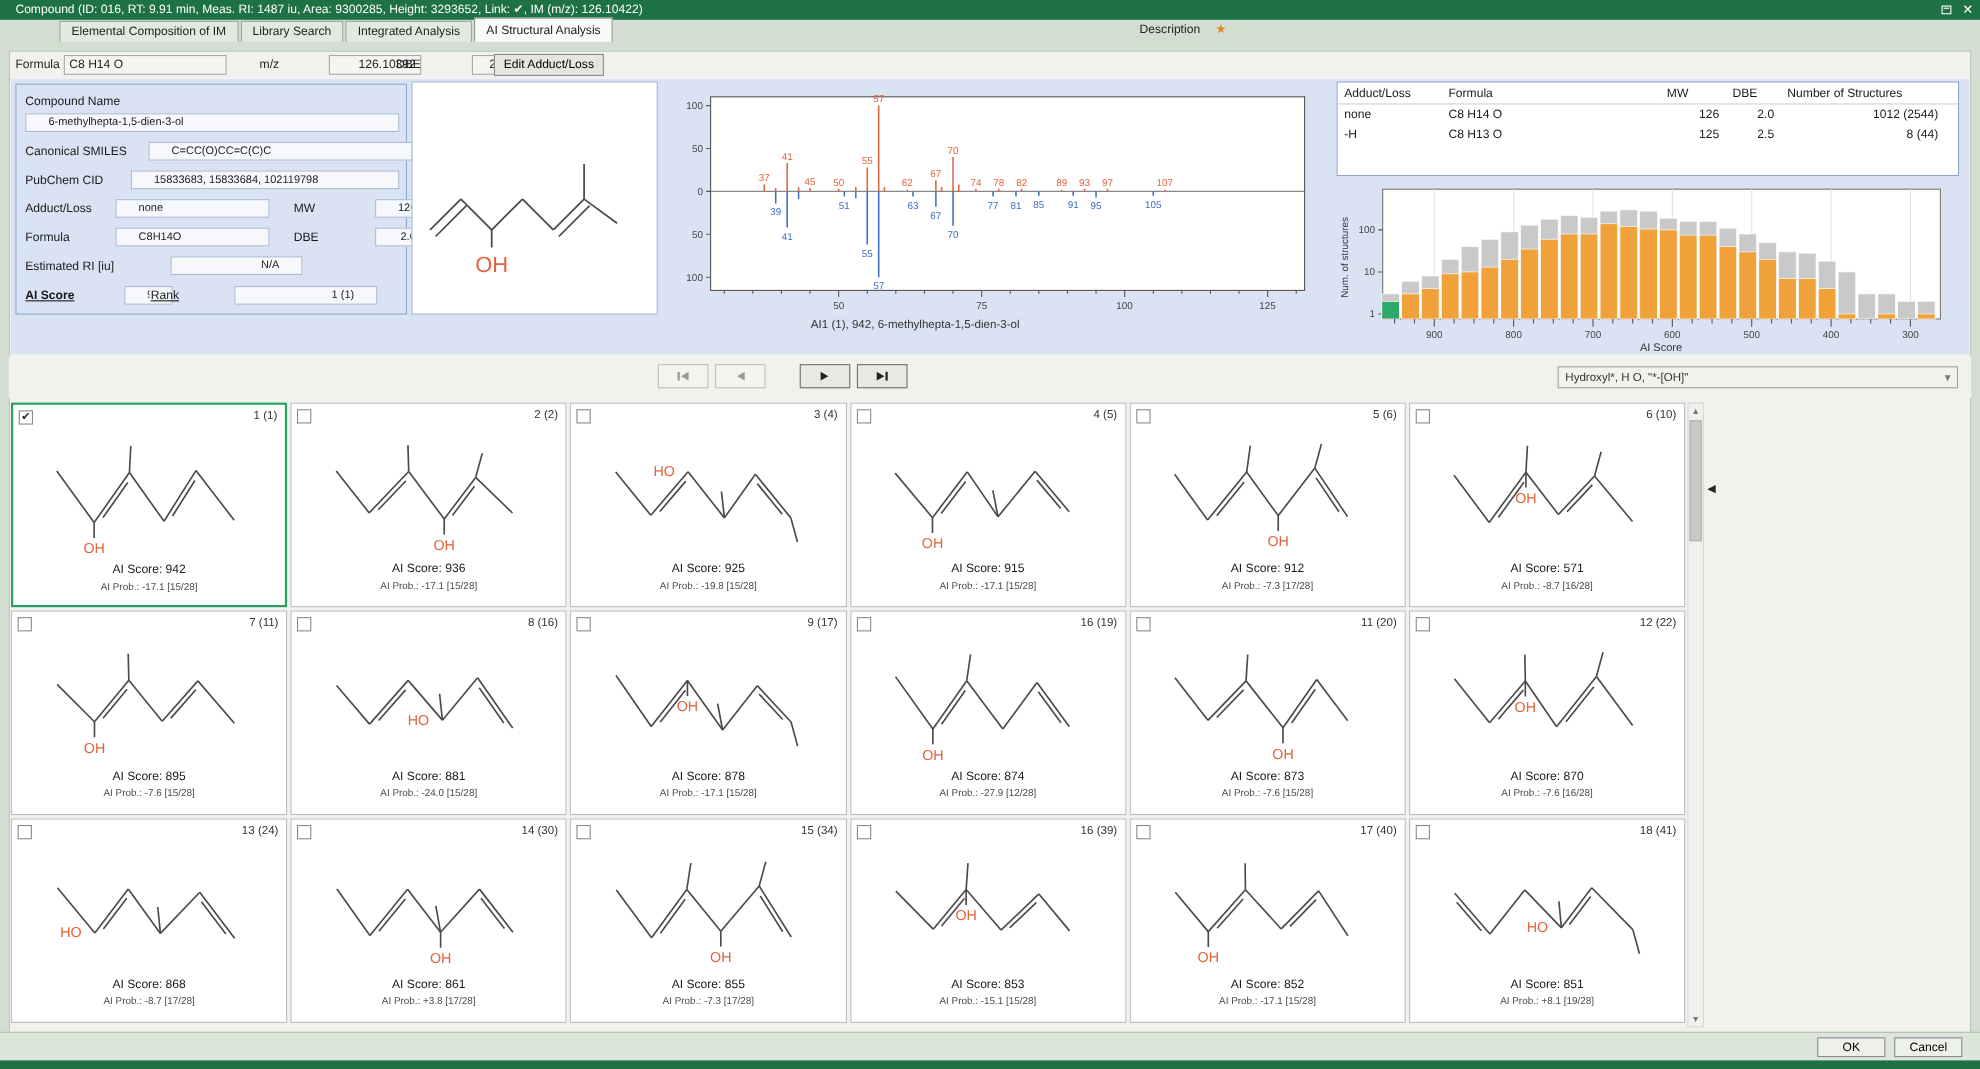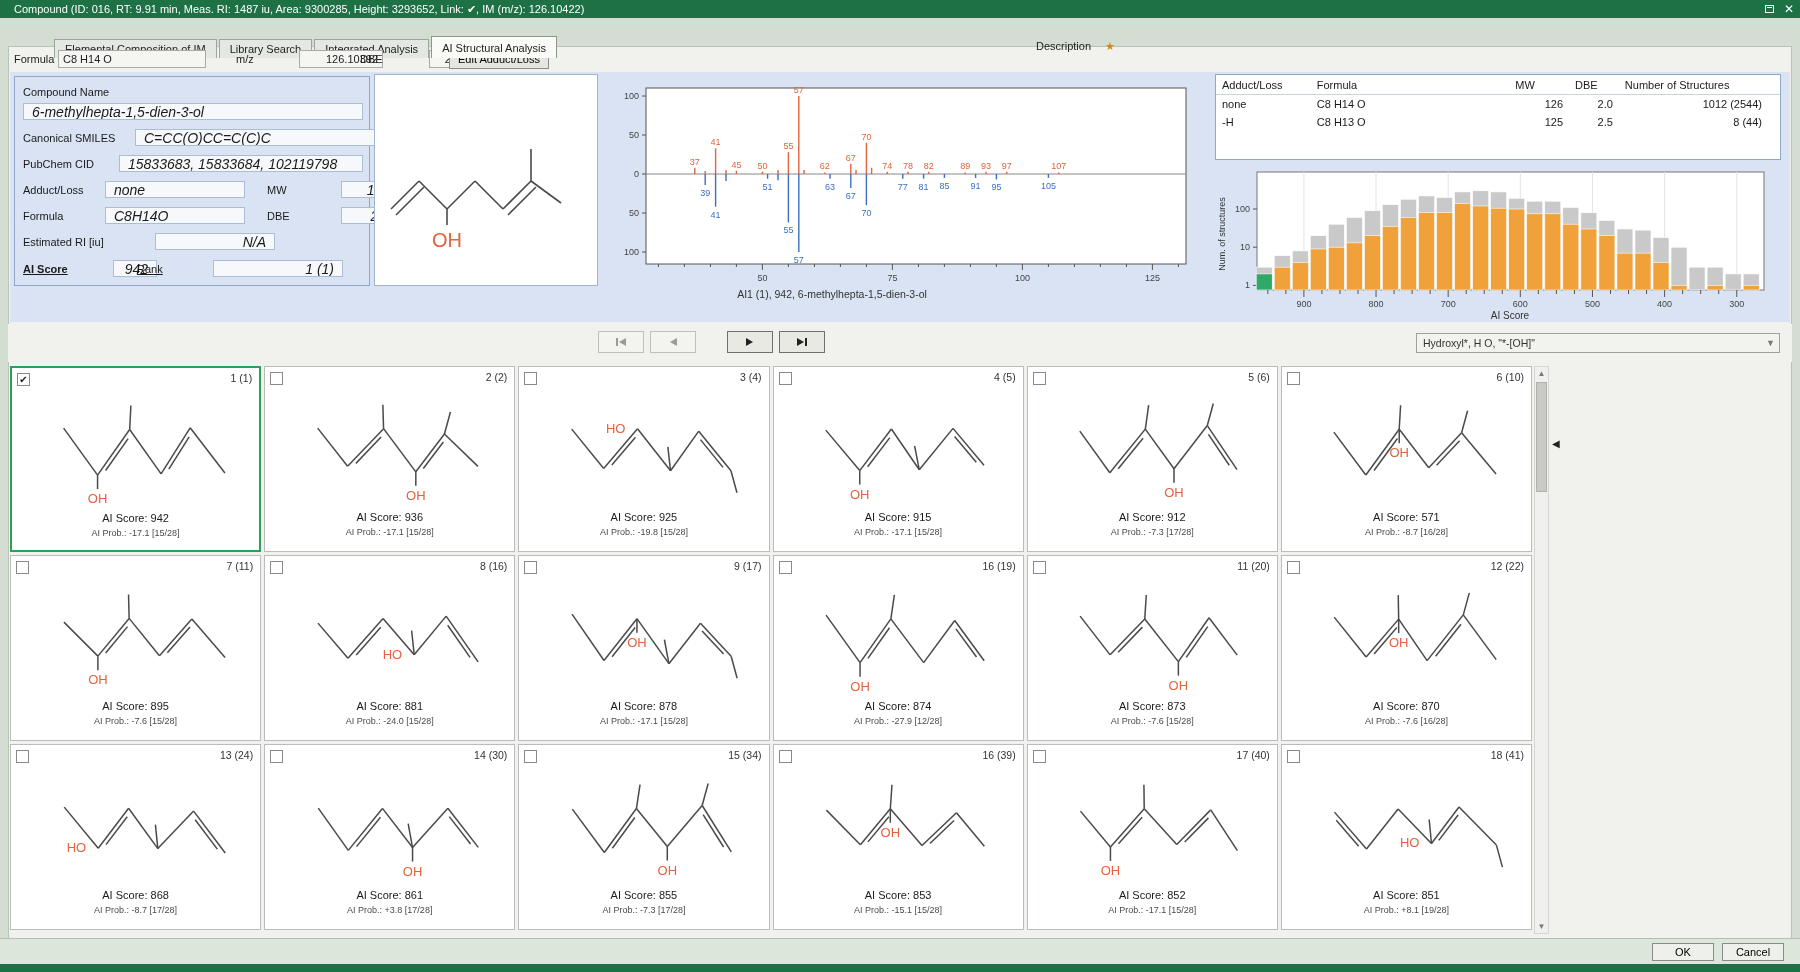--- a/index.html
+++ b/index.html
@@ -6,40 +6,40 @@
   html,body { width:1800px; height:972px; overflow:hidden; }
   body { position:relative; background:#d3ddd1; }
 
   .titlebar { position:absolute; left:0; top:0; width:1800px; height:18px; background:#1e7145; color:#fff;
     font-size:11px; line-height:18px; padding-left:14px; }
   .win-btns { position:absolute; right:6px; top:0; height:18px; display:flex; gap:10px; align-items:center; color:#fff; }
   .restore-box { width:9px; height:8px; border:1px solid #fff; position:relative; }
   .restore-box:before { content:""; position:absolute; left:1px; top:1px; right:1px; height:1px; background:#fff; }
   .close-x { font-size:12px; line-height:18px; }
 
-  .tabbar { position:absolute; left:8px; top:36px; width:1784px; height:22px;padding-left:46px; }
+  .tabbar { position:absolute; left:8px; top:16px; width:1784px; height:22px;padding-left:46px; }
   .tab { display:inline-block; height:19px; margin-right:2px; padding:0 10px; font-size:11px; line-height:19px;
     background:#e3e9e2; border:1px solid #9aa79a; border-bottom:none; color:#222; vertical-align:bottom; }
   .tab.active { background:#fafaf8; height:22px; line-height:22px; border-color:#8a978a; position:relative; z-index:2; }
   .desc-wrap { position:absolute; left:1028px; top:4px; font-size:11px; color:#222; }
   .desc-star { color:#d8871f; margin-left:14px; font-size:11px; }
 
   .content-bg { position:absolute; left:8px; top:46px; width:1784px; height:892px; background:#f1f1ed; border:1px solid #b8c4b6; border-bottom:none; }
 
   .formula-bar { position:absolute; left:8px; top:48px; width:1784px; height:24px; font-size:11px; color:#222; }
   .fb-label { position:absolute; top:5px; }
   .fb-input { position:absolute; top:2px; height:18px; border:1px solid #a9a9a9; background:#f5f5f2; font-size:11px; padding:0 4px; color:#222; }
   .right { text-align:right;margin-left:36px; }
   .fb-btn { position:absolute; top:1px; height:20px; background:#e6e6e1; border:1px solid #8a8a8a; font-size:11px; padding:0 8px; }
 
   .top-panel { position:absolute; left:10px; top:72px; width:1780px; height:250px; background:#d9e3f3; }
 
   .info-panel { position:absolute; left:4px; top:4px; width:356px; height:210px; border:1px solid #8ea8c8; font-size:11px; color:#1a1a1a; }
   .ip-label { position:absolute; }
-  .ip-input { position:absolute; height:17px; border:1px solid #abbdd3; background:#f6f8fc; font-size:14px; padding:0 8px; color:#1a1a1a;font-style:italic; }
+  .ip-input { position:absolute; height:17px; border:1px solid #abbdd3; background:#f6f8fc; font-size:10px; padding:0 20px; color:#1a1a1a; }
   .underline { text-decoration:underline; }
 
   .structure-panel { position:absolute; left:364px; top:2px; width:224px; height:212px; background:#fff; border:1px solid #9fb4cd; }
 
   .spectrum-panel { position:absolute; left:592px; top:2px; width:618px; height:246px; }
   .spectrum-title { font-size:11px; color:#222; padding-left:22px; height:14px; }
 
   .adduct-panel { position:absolute; left:1205px; top:2px; width:566px; height:86px; background:#fff; border:1px solid #8ea8c8; overflow:hidden; }
   .adduct-table { width:100%; border-collapse:collapse; font-size:11px; color:#1a1a1a; }
   .adduct-table th { text-align:left; font-weight:normal; padding:4px 6px 3px 6px; border-bottom:1px solid #c8d4e4; }
@@ -54,21 +54,21 @@
   .filter-dd { position:absolute; left:1408px; top:9px; width:364px; height:20px; border:1px solid #a0a0a0; background:#f2f2ef; font-size:10.5px; line-height:18px; padding:0 6px; color:#333; }
   .filter-dd .arrow { position:absolute; right:4px; top:0; font-size:9px; color:#777; }
 
   .grid-wrap { position:absolute; left:10px; top:366px; width:1522px; height:568px; display:grid;
     grid-template-columns:repeat(6, 1fr); grid-auto-rows:186px; gap:3px; }
   .card { background:#fff; border:1px solid #bcbcbc; position:relative; }
   .card.selected { border:2px solid #2aa05f; }
   .card-check { position:absolute; left:5px; top:5px; width:13px; height:13px; border:1px solid #8a8a8a; background:#fff;
     font-size:10px; line-height:12px; text-align:center; color:#222; }
   .card-rank { position:absolute; right:7px; top:4px; font-size:10.5px; color:#333; }
-  .card-mol { position:absolute; left:12px; top:22px; width:100%; height:118px; display:flex; align-items:center; justify-content:center;text-align:right; }
+  .card-mol { position:absolute; left:0; top:22px; width:100%; height:118px; display:flex; align-items:center; justify-content:center;text-align:right; }
   .card-score { position:absolute; left:0; top:144px; width:100%; text-align:center; font-size:11px; color:#1a1a1a; }
   .card-prob { position:absolute; left:0; top:160px; width:100%; text-align:center; font-size:9px; color:#4a4a4a; }
 
   .vscroll { position:absolute; left:1534px; top:366px; width:15px; height:568px; background:#f0f0ee; border:1px solid #d6d6d2; }
   .vs-arrow { position:absolute; left:0; width:13px; text-align:center; font-size:8px; color:#777; }
   .vs-thumb { position:absolute; left:1px; top:15px; width:11px; height:110px; background:#c9c9c5; border:1px solid #b0b0ac; }
   .collapse-arrow { position:absolute; left:1552px; top:438px; font-size:10px; color:#222; }
 
   .footer { position:absolute; left:0; top:938px; width:1800px; height:26px; background:#dde6da; border-top:1px solid #b2c0af; }
   .footer-btn { position:absolute; top:4px; width:62px; height:18px; font-size:11px; background:#eef0ec; border:1px solid #8a8a8a; }

